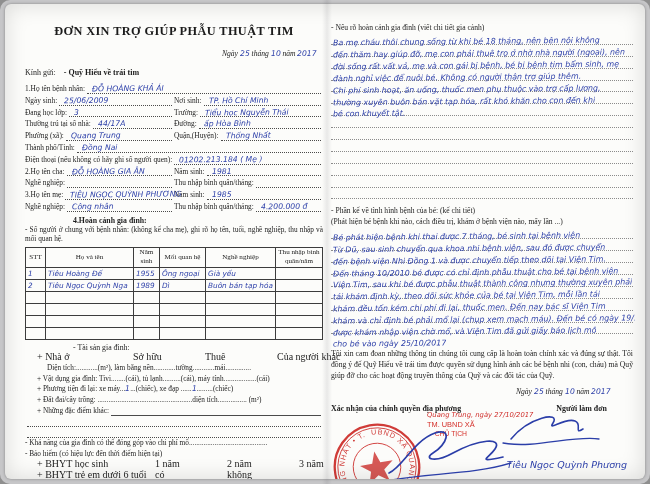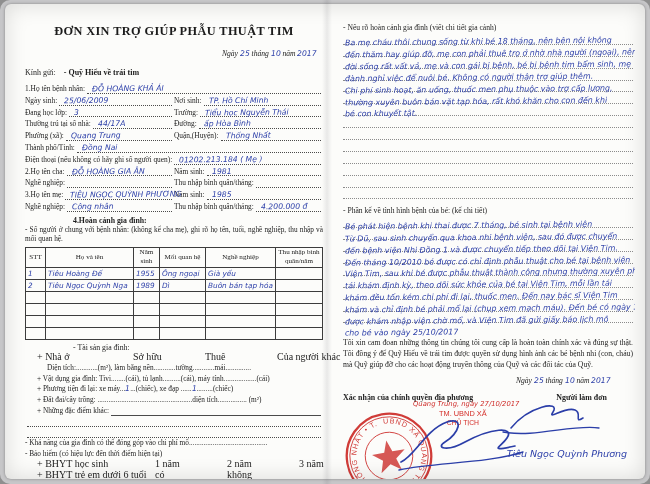--- a/index.html
+++ b/index.html
@@ -1,20 +1,20 @@
 <!DOCTYPE html>
 <html><head>
 <meta charset="utf-8">
 <style>
   html,body{margin:0;padding:0;background:#8f8f8f;}
   .scan{position:relative;width:650px;height:484px;background:#c6c6c8;border-radius:10px;overflow:hidden;
         font-family:"Liberation Serif",serif;color:#1c1c1c;}
   .paper{position:absolute;left:5px;top:4px;right:5px;bottom:5px;background:#fcfcfa;border-radius:6px;
          box-shadow:inset 0 0 22px rgba(0,0,0,.14), 0 0 3px rgba(0,0,0,.35);
-         display:flex;padding:6px 12px 4px 20px;gap:20px;box-sizing:border-box;overflow:hidden;}
+         display:flex;padding:6px 12px 4px 20px;gap:8px;box-sizing:border-box;overflow:hidden;}
   .fold{position:absolute;left:322px;top:0;bottom:0;width:10px;
         background:linear-gradient(90deg,transparent,rgba(60,60,70,.10),transparent);pointer-events:none;}
   .lcol{width:298px;flex:none;}
   .rcol{flex:1;min-width:0;}
   .title{text-align:center;font-weight:bold;font-size:12.3px;letter-spacing:.4px;margin-top:14px;}
   .dateline{margin-top:10px;text-align:right;font-style:italic;font-size:7.6px;padding-right:6px;}
   .saluline{margin-top:10px;margin-bottom:6px;font-size:8px;}
   .saluline b{margin-left:6px;}
   .fline{display:flex;line-height:11.8px;height:11.8px;font-size:7.4px;overflow:visible;}
   .seg{display:flex;flex:1;min-width:0;}
@@ -41,21 +41,21 @@
   .rhead{font-size:7.6px;line-height:11px;margin-top:2px;}
   .wline{position:relative;height:10.9px;border-bottom:1px dotted #8b8b8b;}
   .wline .hw{position:absolute;left:2px;bottom:-2.5px;font-size:7.9px;max-width:100%;overflow:hidden;}
   .wgroup.disease .wline:last-child{border-bottom:none;}
   .decl{margin-top:4px;font-size:7.7px;line-height:10.8px;text-align:justify;}
   .rdate{margin-top:5px;text-align:right;font-style:italic;font-size:7.6px;padding-right:22px;}
   .signrow{display:flex;justify-content:space-between;margin-top:8px;font-size:7.9px;font-weight:bold;}
   .signrow .r{margin-right:26px;}
   .stampzone{position:relative;height:96px;margin-top:2px;}
   .seal{position:absolute;left:2px;top:8px;transform:rotate(-10deg);opacity:.92;mix-blend-mode:multiply;}
-  .redline{position:absolute;left:70px;top:-4px;color:#cf2b28;font-size:6.8px;font-style:italic;
+  .redline{position:absolute;left:96px;top:-4px;color:#cf2b28;font-size:6.8px;font-style:italic;
            font-family:"DejaVu Sans",sans-serif;}
   .redtm{position:absolute;left:96px;top:5px;color:#d42e28;font-size:7.4px;font-weight:normal;text-align:center;
          font-family:"Liberation Sans",sans-serif;line-height:9.5px;}
   .offsig{position:absolute;left:52px;top:8px;}
   .appsig{position:absolute;right:18px;top:-6px;}
   .appname{position:absolute;right:6px;top:44px;color:#2b3ea8;font-size:9.5px;font-style:italic;
            font-family:"DejaVu Sans",sans-serif;}
 </style>
 </head>
 <body>
@@ -406,20 +406,21 @@
 
       <div class="wline"></div>
       <div class="wline"></div>
       <div class="wline"></div>
       <div class="wline"></div>
       <div class="wline"></div>
       <div class="wline"></div>
       <div class="wline"></div>
 
       <div class="rhead" style="margin-top:6px;">- Phần kể về tình hình bệnh của bé: (kể chi tiết)</div>
+      <div class="rhead" style="margin-top:0;">(Phát hiện bé bệnh khi nào, cách điều trị, khám ở bệnh viện nào, mấy lần ...)</div>
 
       <div class="wgroup disease">
 
           <div class="wline">
             <span class="hw">Bé phát hiện bệnh khi thai được 7 tháng, bé sinh tại bệnh viện</span>
           </div>
 
           <div class="wline">
             <span class="hw">Từ Dũ, sau sinh chuyển qua khoa nhi bệnh viện, sau đó được chuyển</span>
           </div>

